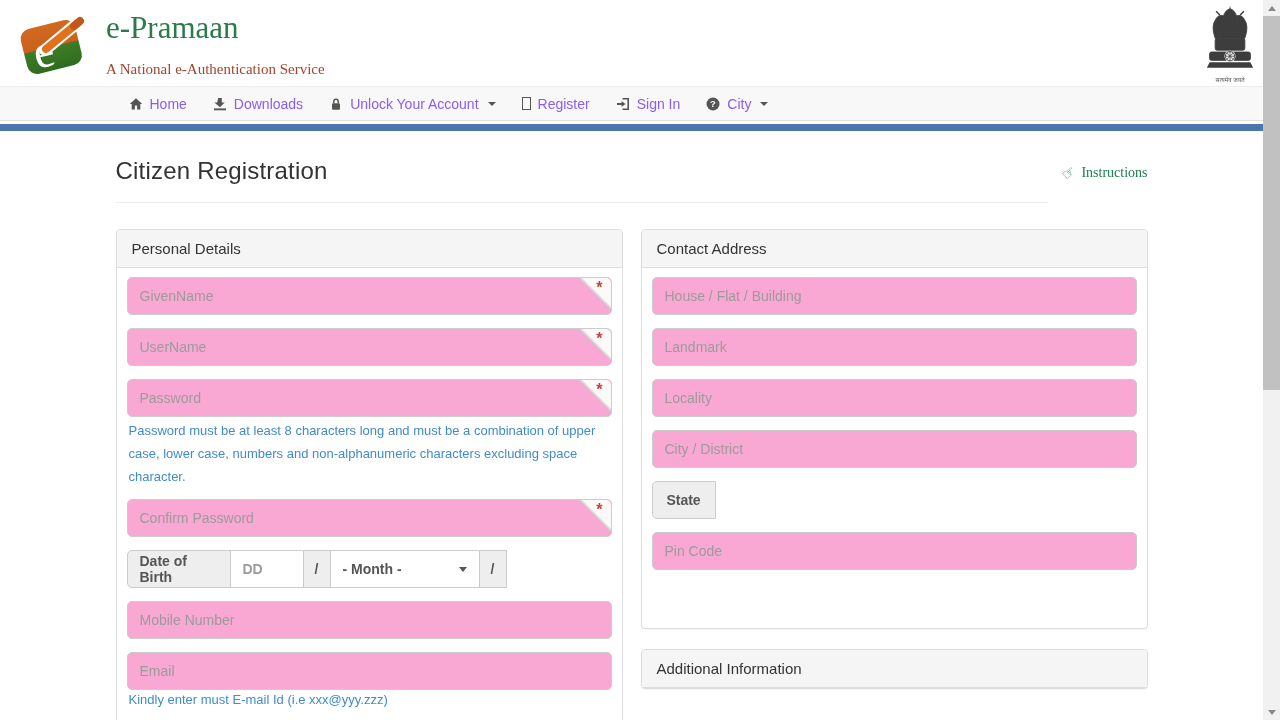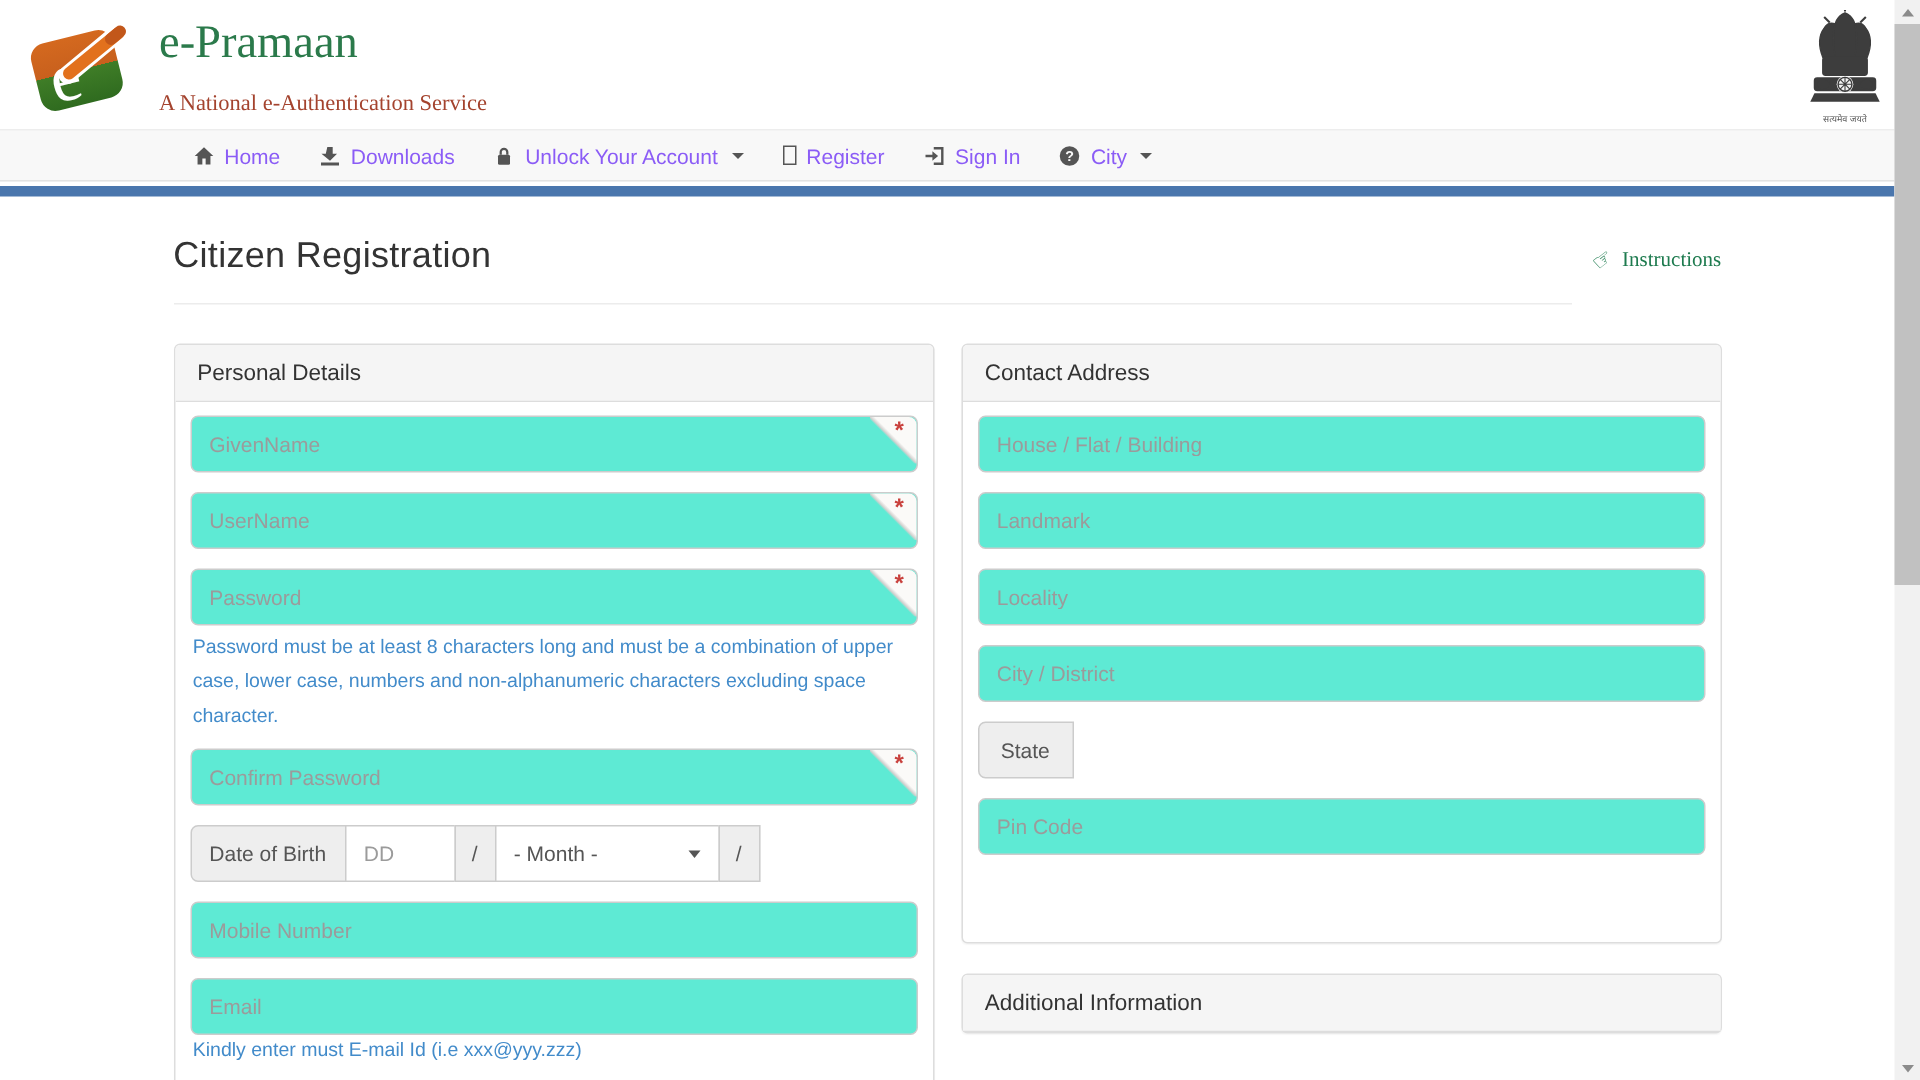--- a/index.html
+++ b/index.html
@@ -39,32 +39,32 @@
   
   .row{display:flex;gap:18px;margin-top:26px;align-items:flex-start;}
   .col{flex:1;min-width:0;display:flex;flex-direction:column;}
   .panel{border:1px solid #ddd;border-radius:4px;background:#fff;box-shadow:0 1px 1px rgba(0,0,0,.04);margin-bottom:20px;}
   .panel-heading{background:#f5f5f5;border-bottom:1px solid #ddd;padding:10px 15px;font-size:15px;color:#333;border-radius:3px 3px 0 0;}
   .panel-body{padding:9px 10px 8px;}
   .panel-stub{margin-bottom:0;}
 
   .field{position:relative;margin-bottom:13px;}
   .form-control{width:100%;box-sizing:border-box;height:38px;border:1px solid #ccc;border-radius:5px;
-    padding:6px 12px;font-size:14px;color:#555;background:#5eead4;font-family:inherit;outline:none;}
+    padding:6px 12px;font-size:14px;color:#555;background:#f9a8d4;font-family:inherit;outline:none;}
   .form-control::placeholder{color:#9b9b9b;opacity:1;}
 
   .fold{position:absolute;top:1px;right:1px;width:31px;height:31px;border-top-right-radius:5px;pointer-events:none;
     background:linear-gradient(225deg,#fbfaf8 45%,#d2d1cf 50%,rgba(255,255,255,0) 53%);}
   .star{position:absolute;top:1px;right:8px;color:#c9413d;font-size:16px;font-weight:bold;}
 
   .hint{color:#428bca;font-size:13px;line-height:1.75;margin:-5px 0 11px 2px;}
   .hint-tight{margin:-7px 0 4px 2px;}
 
   .grp{display:flex;margin-bottom:13px;}
-  .grp>*{border:1px solid #ccc;height:38px;box-sizing:border-box;margin-left:-1px;}
+  .grp>*{border:1px solid #ccc;height:38px;box-sizing:border-box;margin-left:-1px;font-weight:bold;}
   .grp>*:first-child{margin-left:0;}
   .addon{background:#eee;color:#555;font-size:14px;display:flex;align-items:center;justify-content:center;padding:0 12px;flex:none;}
   .grp .first{border-radius:5px 0 0 5px;}
   .grp .last{border-radius:0 5px 5px 0;}
   .grp input{padding:8px 12px;font-size:14px;color:#555;font-family:inherit;outline:none;min-width:0;}
   .grp input::placeholder{color:#9b9b9b;opacity:1;}
   .w-dob-label{width:104px;}
   .w-dd{width:74px;}
   .w-sep{width:28px;padding:0!important;}
   .w-month{width:150px;}

